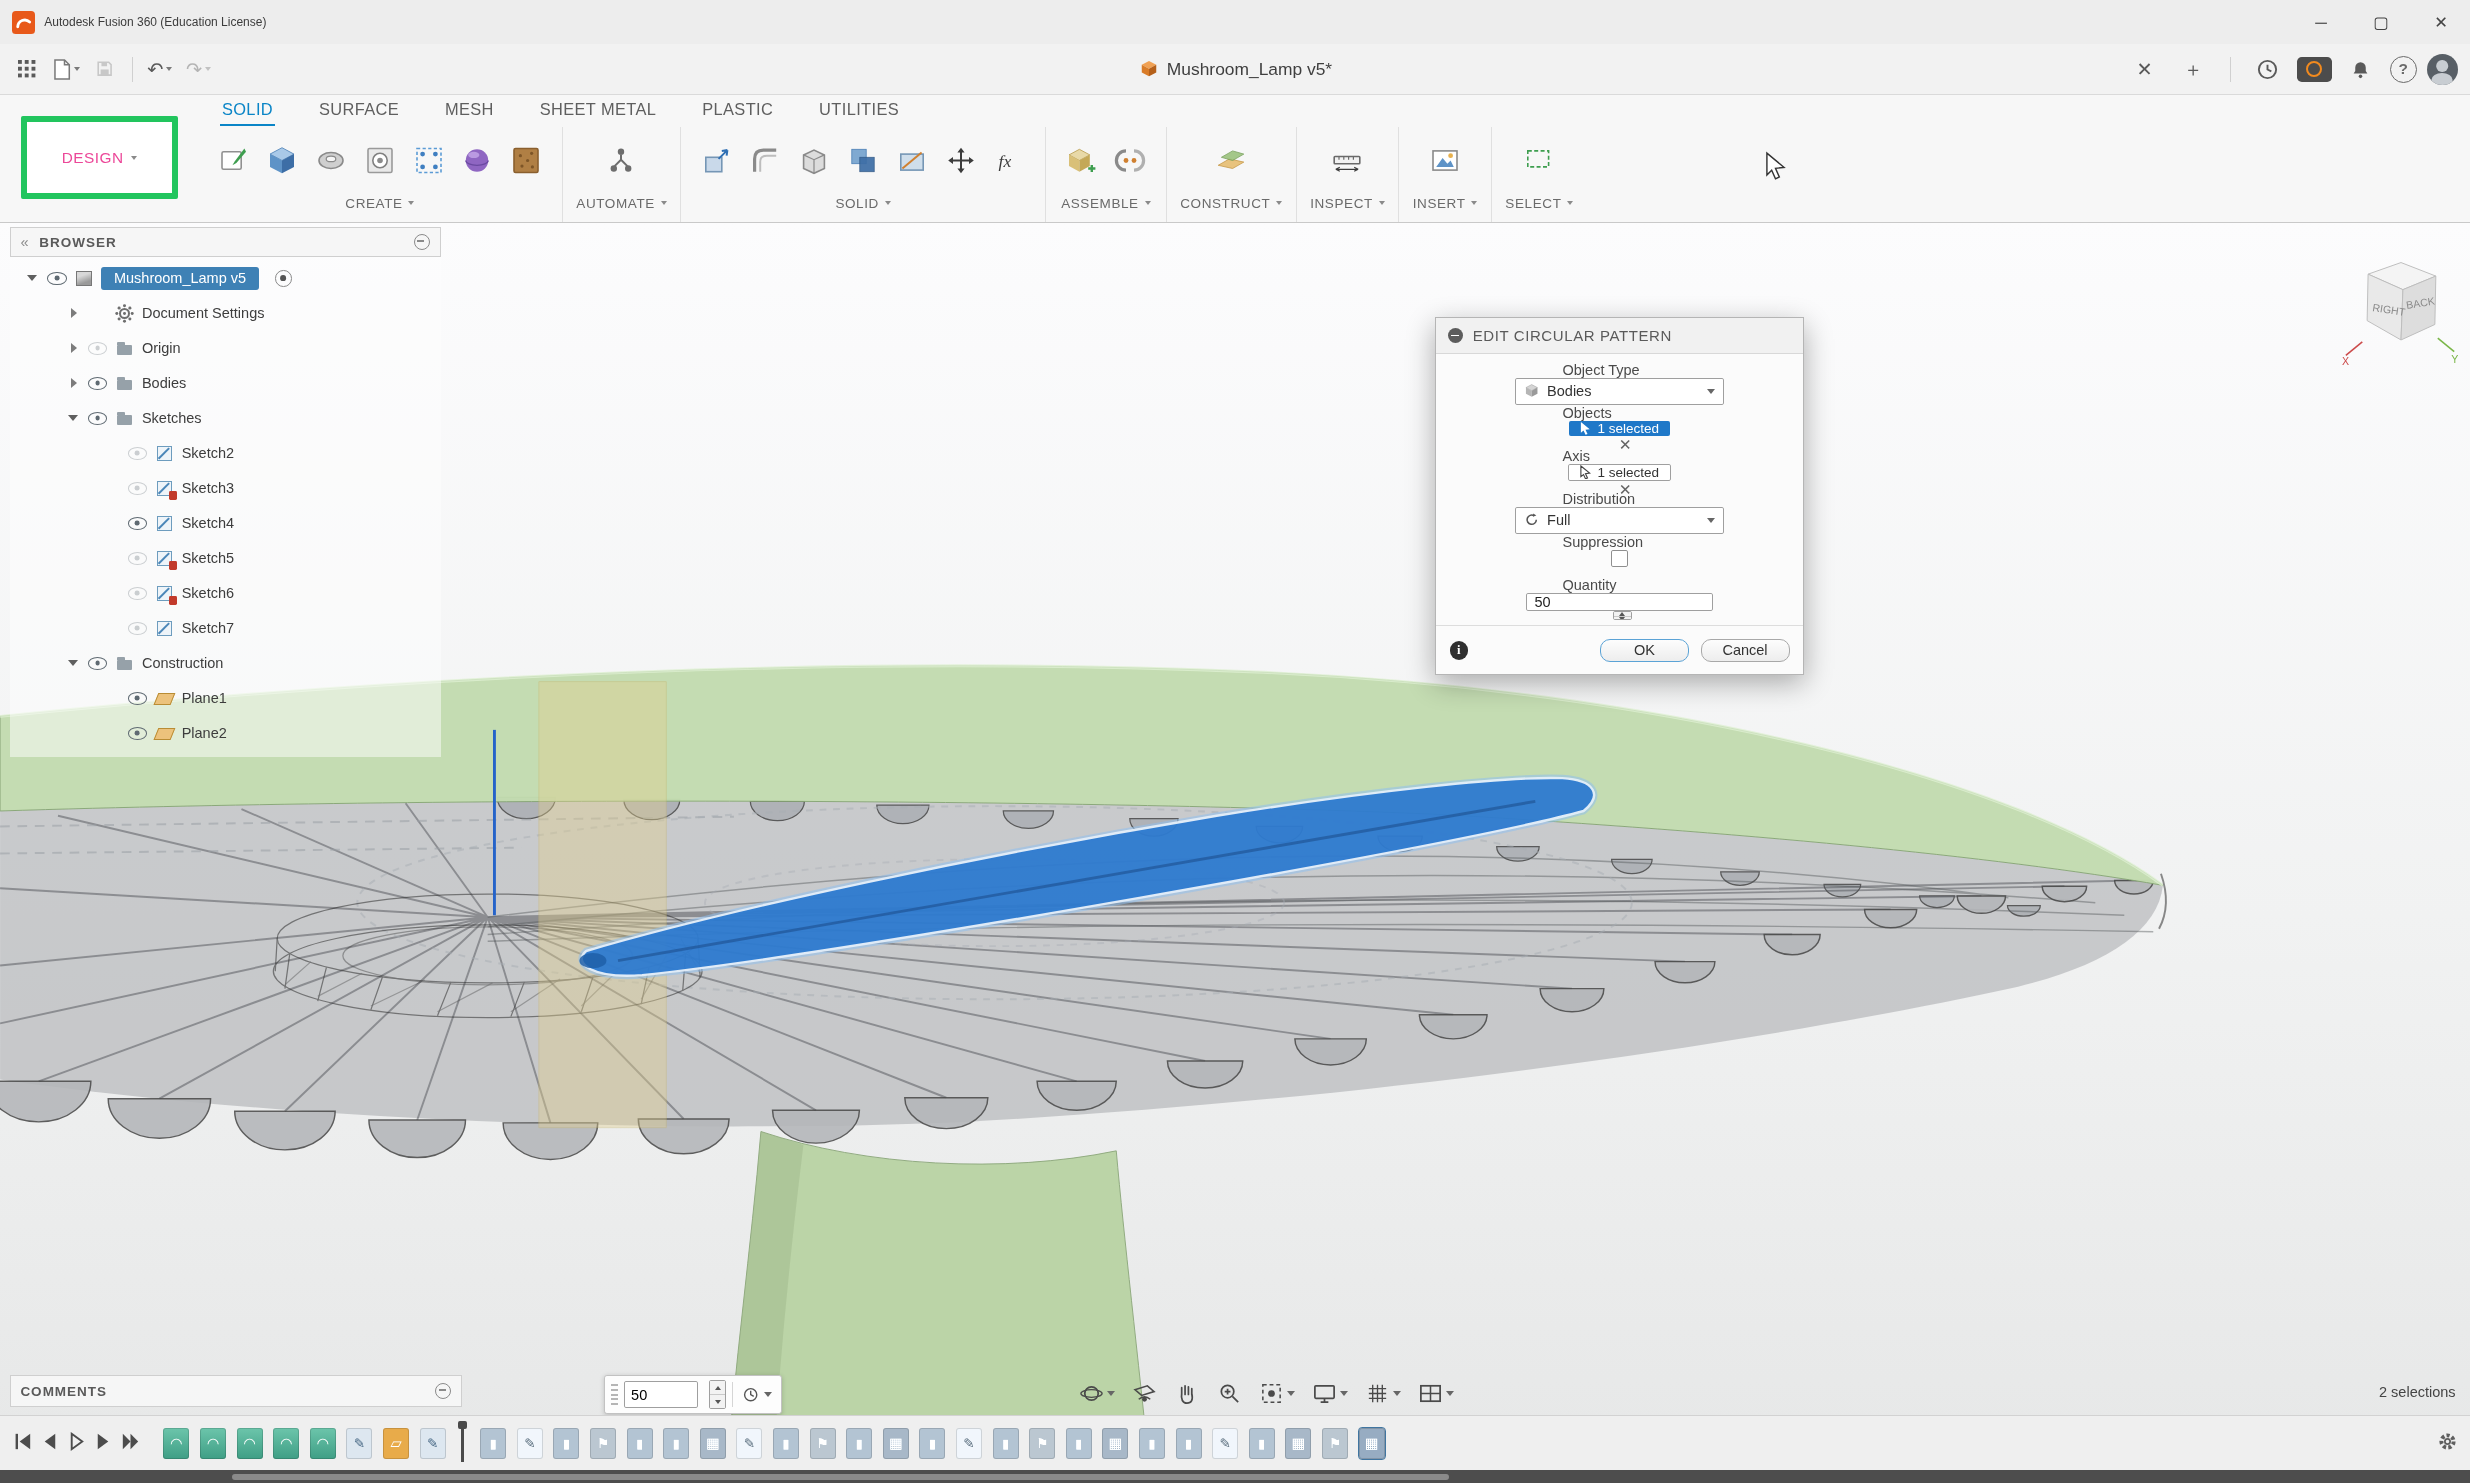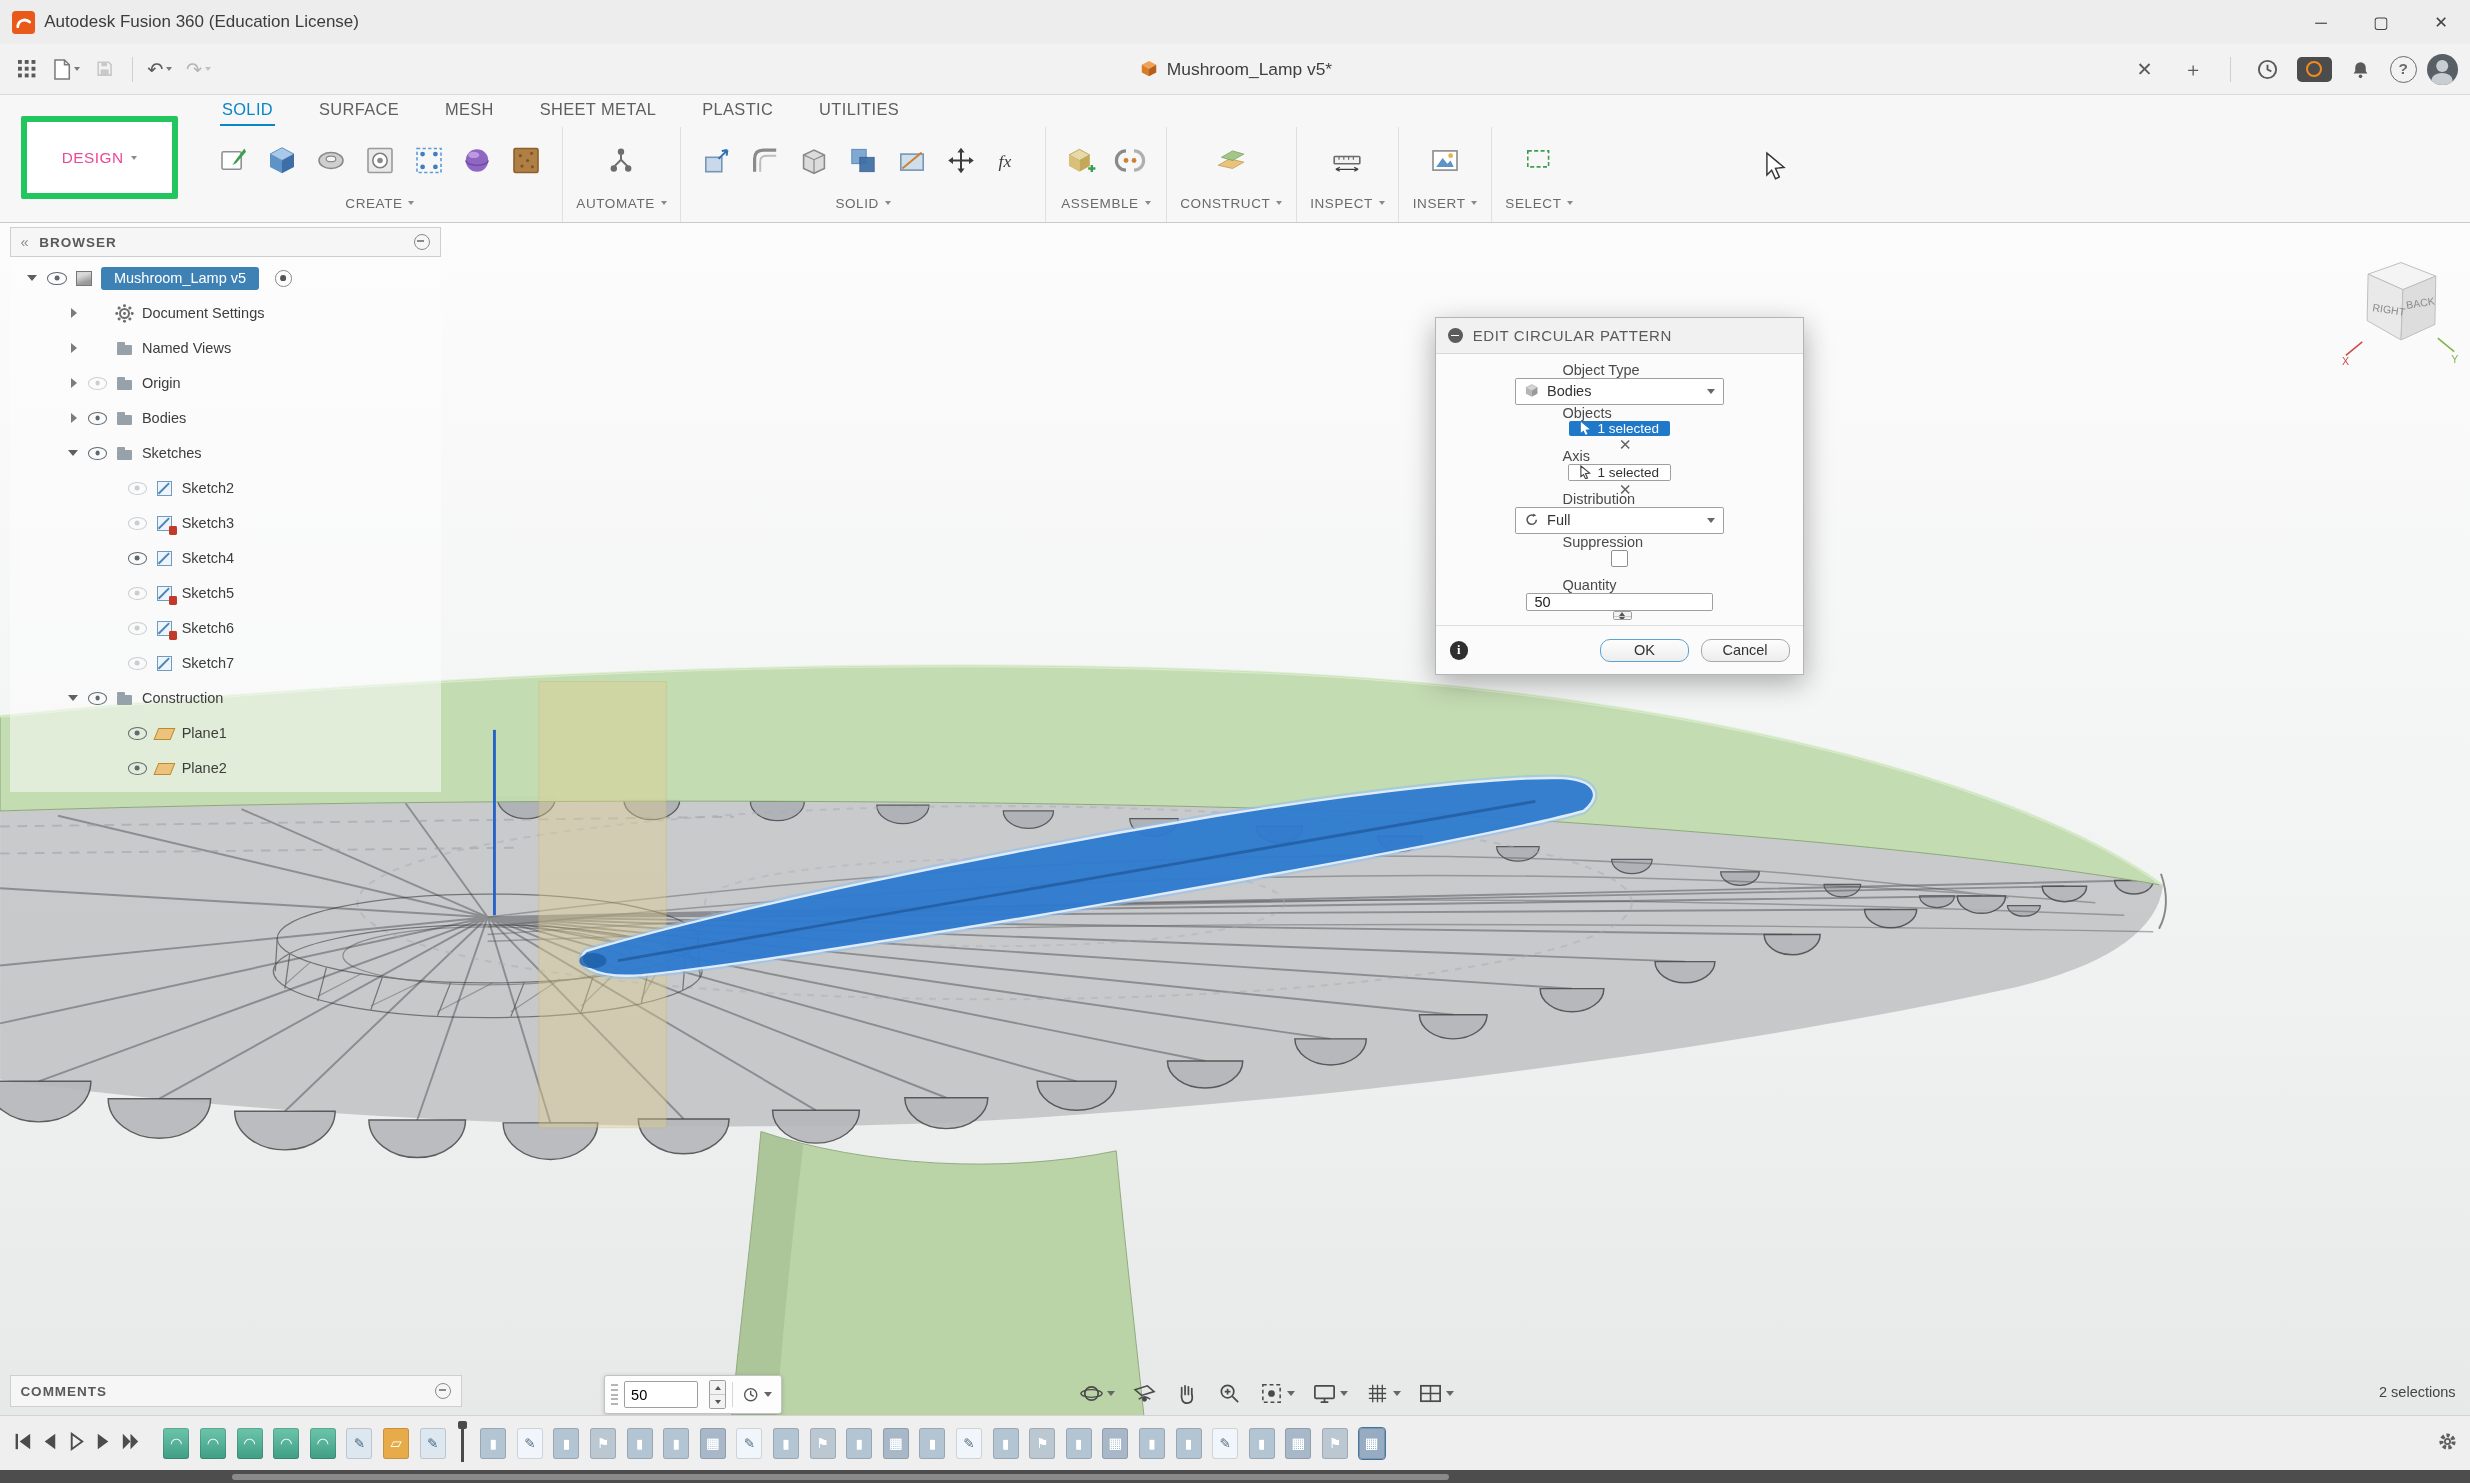--- a/index.html
+++ b/index.html
@@ -5,21 +5,21 @@
   html,body{margin:0;padding:0;}
   body{
     width:2471px;height:1483px;position:relative;overflow:hidden;
     font-family:"Liberation Sans", sans-serif;
     background:#e9eaea;
     -webkit-font-smoothing:antialiased;
   }
   
   .titlebar{position:absolute;left:0;top:0;width:100%;height:44px;background:#ededed;border-bottom:1px solid #d6d6d6;display:flex;align-items:center;z-index:40;}
   .titlebar .logo{width:23px;height:23px;margin:0 9.7px 0 11.6px;flex:none;}
-  .titlebar .ttext{font-size:17px;color:#3c3c3c;}
+  .titlebar .ttext{font-size:12px;color:#3c3c3c;}
   .wincontrols{margin-left:auto;display:flex;height:100%;}
   .winbtn{width:60px;height:100%;display:flex;align-items:center;justify-content:center;font-size:16.4px;color:#444;}
   
   .qat{position:absolute;left:0;top:44px;width:100%;height:50px;background:#f2f2f2;border-bottom:1px solid #dadada;display:flex;align-items:center;z-index:40;}
   .qbtn{height:39px;min-width:35px;display:flex;align-items:center;justify-content:center;color:#5a5a5a;font-size:19.3px;margin:0 1.9px;border-radius:2.9px;}
   .qbtn.disabled{opacity:.4;}
   .qdd{width:0;height:0;border-left:3.9px solid transparent;border-right:3.9px solid transparent;border-top:4.8px solid #7a7a7a;margin-left:2.9px;}
   .qat-left{display:flex;align-items:center;padding-left:7.7px;}
   .qat-sep{width:1px;height:25px;background:#d0d0d0;margin:0 7.7px;}
   .doc-tab{position:absolute;left:50%;transform:translateX(-50%);display:flex;align-items:center;gap:8.7px;height:100%;font-size:17.4px;color:#3f3f3f;}
@@ -595,26 +595,20 @@
     </div>
     <div>
 
         <div class="tree-row" data-depth="1" data-arrow="right" data-icon="gear" data-eye="none">
           <span class="arrow"></span>
           <span class="eye"></span>
           <span class="ticon"></span>
           <span class="tlabel">Document Settings</span>
         </div>
 
-        <div class="tree-row" data-depth="1" data-arrow="right" data-icon="folder" data-eye="none">
-          <span class="arrow"></span>
-          <span class="eye"></span>
-          <span class="ticon"></span>
-          <span class="tlabel">Named Views</span>
-        </div>
 
         <div class="tree-row" data-depth="1" data-arrow="right" data-icon="folder" data-eye="off">
           <span class="arrow"></span>
           <span class="eye"></span>
           <span class="ticon"></span>
           <span class="tlabel">Origin</span>
         </div>
 
         <div class="tree-row" data-depth="1" data-arrow="right" data-icon="folder" data-eye="on">
           <span class="arrow"></span>

